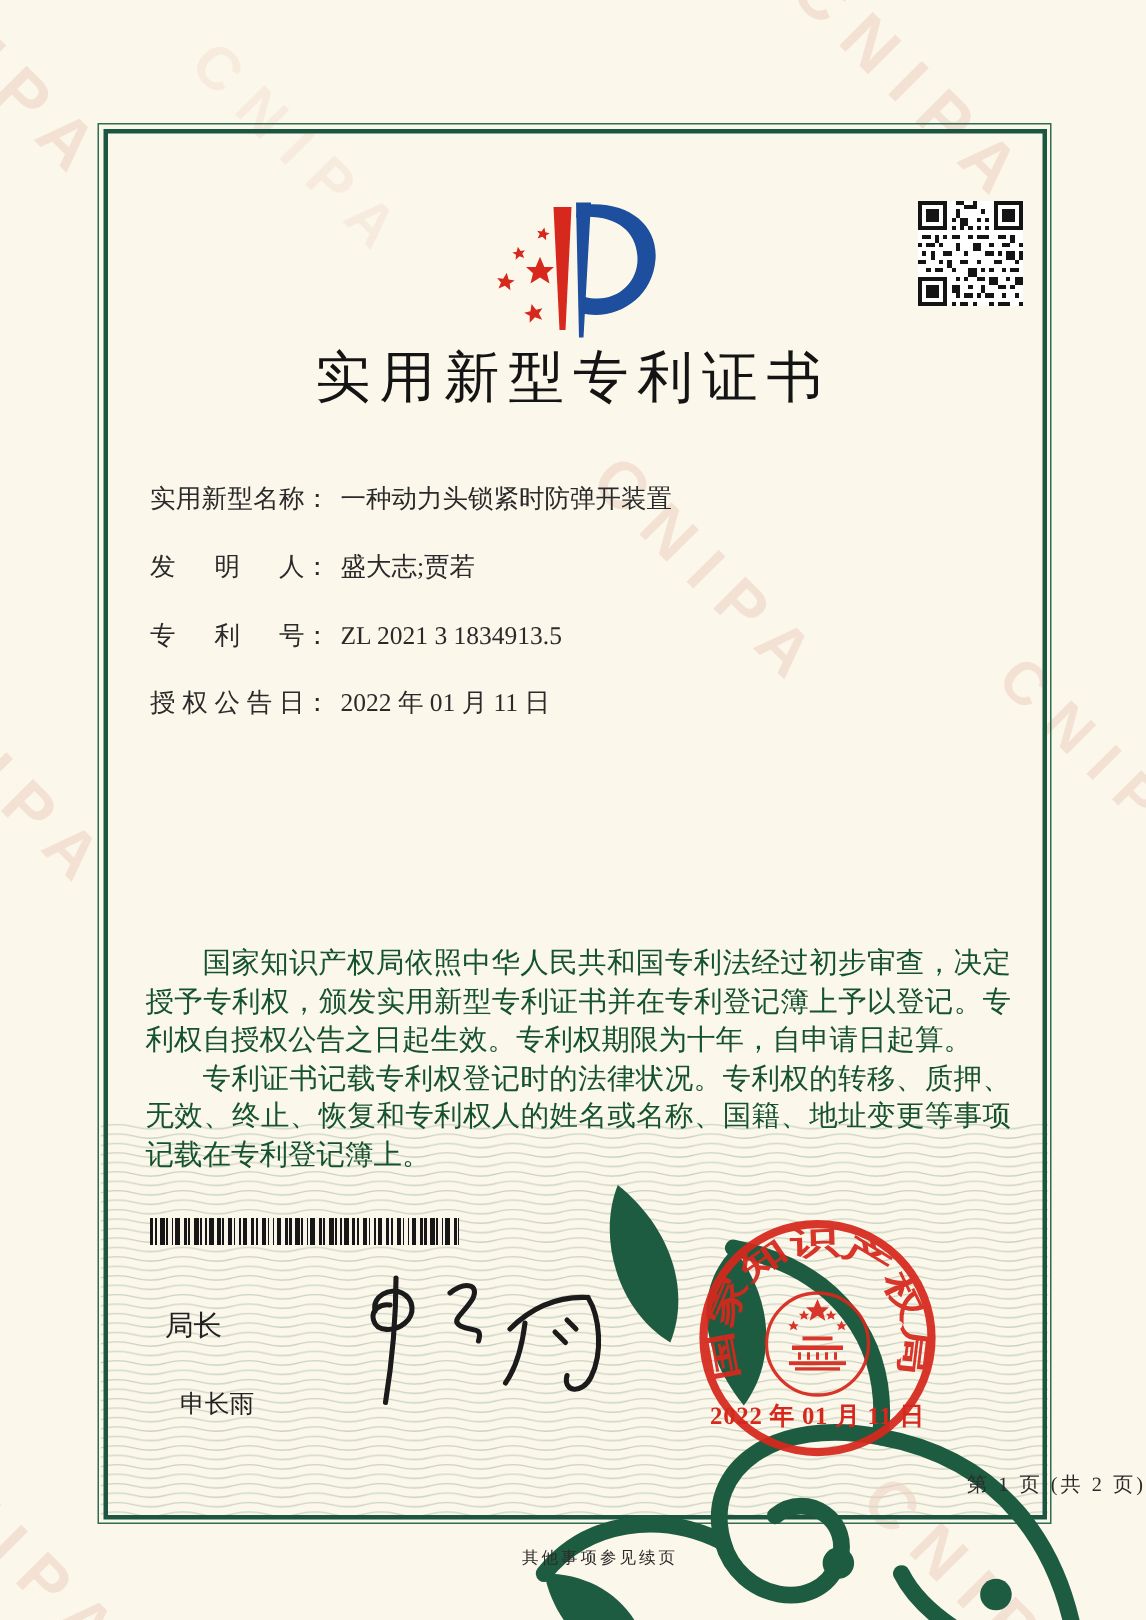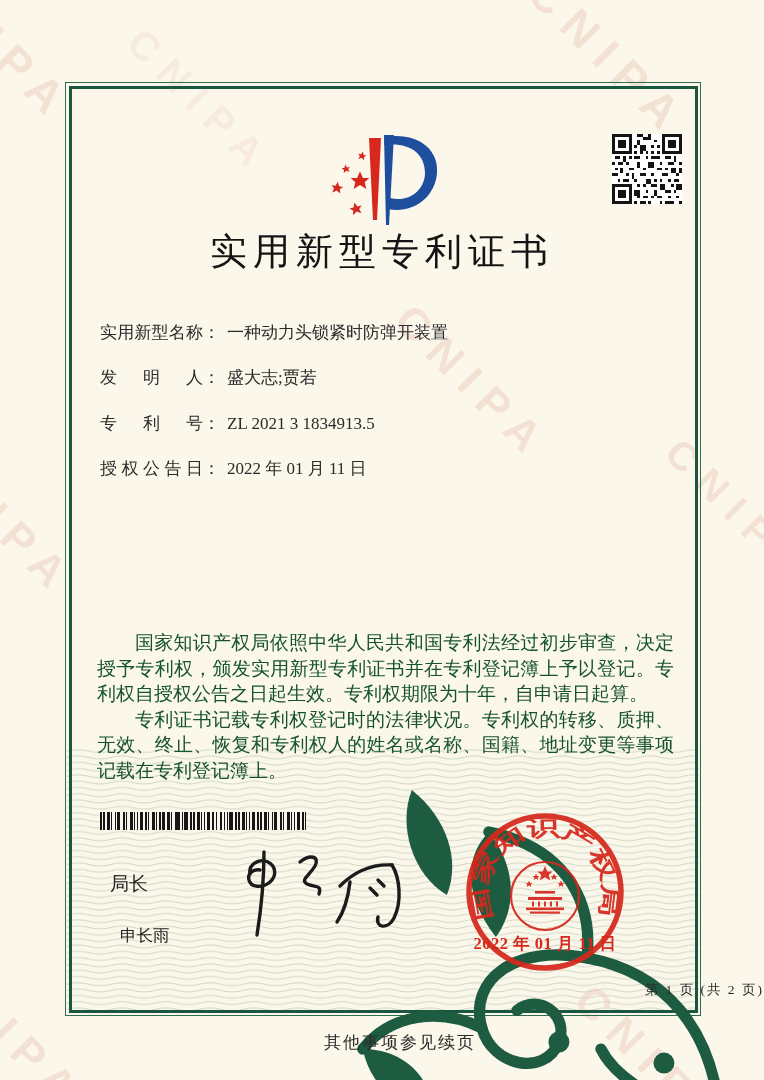--- a/index.html
+++ b/index.html
@@ -41,21 +41,21 @@
       #161616 14.5px 15.5px,#f8f4e9 15.5px 17px,#161616 17px 20px,#f8f4e9 20px 22.5px);}
 
   .sig-title{position:absolute;left:110px;top:871px;font-size:19px;color:#222;}
   .sig-name{position:absolute;left:120px;top:903px;font-size:16.5px;color:#222;margin-top:22px;}
 
   .sealdate{position:absolute;left:455px;top:933px;width:180px;text-align:center;
             color:#d6281c;font-size:16.5px;font-weight:600;letter-spacing:.5px;z-index:7;}
 
   .pageinfo{position:absolute;left:0;right:0;top:981px;text-align:right;font-size:13.5px;
             letter-spacing:2px;color:#2b2b2b;font-family:Liberation Serif, serif;}
-  .note{position:absolute;left:0;right:0;top:1031px;text-align:center;font-size:17px;
+  .note{position:absolute;left:0;right:0;top:1031px;text-align:center;font-size:11px;
         letter-spacing:2px;color:#2b2b2b;padding-left:36px;}
 </style>
 </head>
 <body>
 
 <div class="page">
 
   <svg class="abs" style="left:67px;top:748px;z-index:0" width="632" height="264">
     <defs>
       <pattern id="wv" width="44" height="6.3" patternUnits="userSpaceOnUse">

